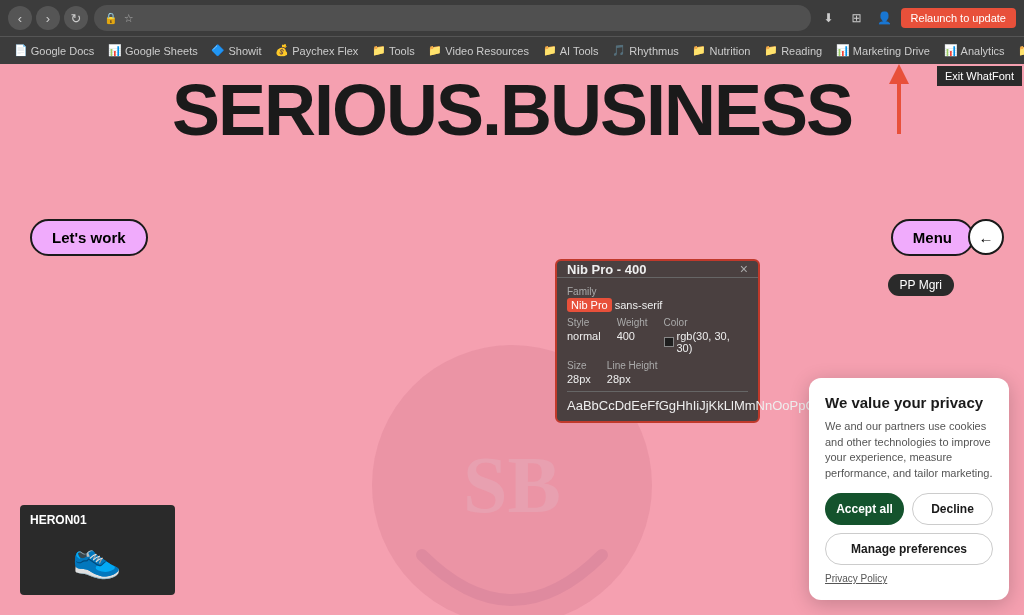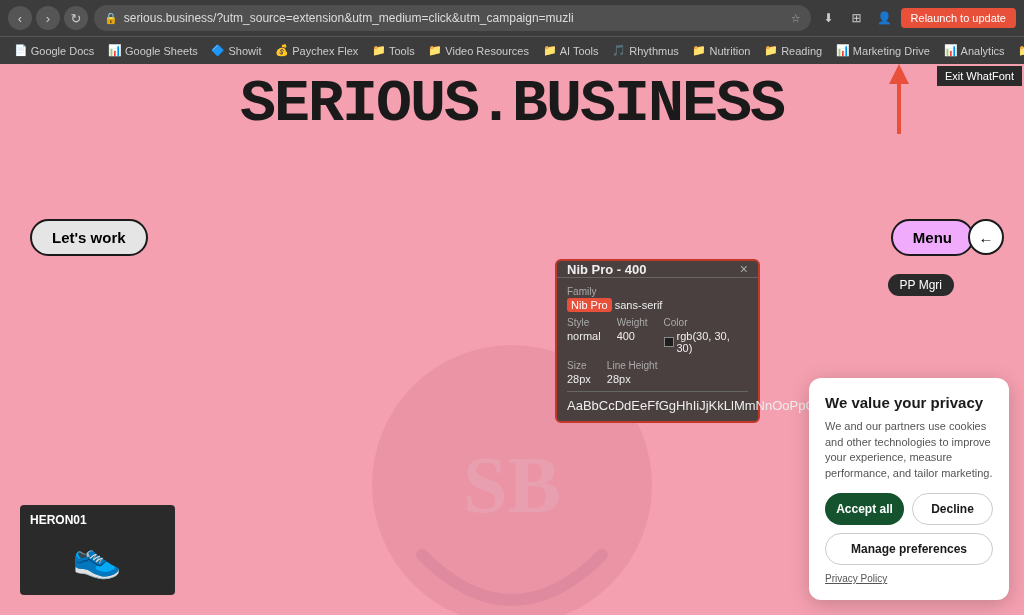--- a/index.html
+++ b/index.html
@@ -96,27 +96,27 @@
       background: #f5a0b0;
       width: 100%;
       height: calc(615px - 64px);
       position: relative;
       overflow: hidden;
     }
 
     
     .site-title {
       text-align: center;
-      font-size: 60px;
+      font-size: 72px;
       font-weight: 900;
       color: #1a1a1a;
       letter-spacing: -2px;
       line-height: 1;
       padding-top: 10px;
-      font-family: Liberation Mono, monospace;
+      font-family: Liberation Sans, sans-serif;
     }
 
     .site-tagline {
       text-align: center;
       margin-top: 4px;
     }
     .site-tagline-main {
       font-size: 18px;
       font-weight: 700;
       color: #1a1a1a;
@@ -124,21 +124,21 @@
     .site-tagline-sub {
       font-size: 14px;
       color: #444;
       font-style: italic;
     }
 
     .lets-work-btn {
       position: absolute;
       top: 155px;
       left: 30px;
-      background: #e5e5e5;
+      background: #f0abfc;
       border: 2px solid #1a1a1a;
       border-radius: 30px;
       padding: 8px 20px;
       font-size: 15px;
       font-weight: 600;
       cursor: pointer;
     }
 
     .menu-btn {
       position: absolute;
@@ -404,21 +404,20 @@
 <div>
 
   <div class="browser-top-bar">
     <div class="browser-controls">
       <button class="nav-btn">‹</button>
       <button class="nav-btn">›</button>
       <button class="nav-btn">↻</button>
     </div>
     <div class="address-bar-container">
       <span style="color:#aaa;font-size:11px;">🔒</span>
-      <span class="address-text">serious.business/?utm_source=extension&amp;utm_medium=click&amp;utm_campaign=muzli</span>
       <span style="color:#aaa;font-size:11px;">☆</span>
     </div>
     <div class="browser-actions">
       <button class="browser-action-btn">⬇</button>
       <button class="browser-action-btn">⊞</button>
       <button class="browser-action-btn">👤</button>
       <button class="relaunch-btn">Relaunch to update</button>
     </div>
   </div>
 

